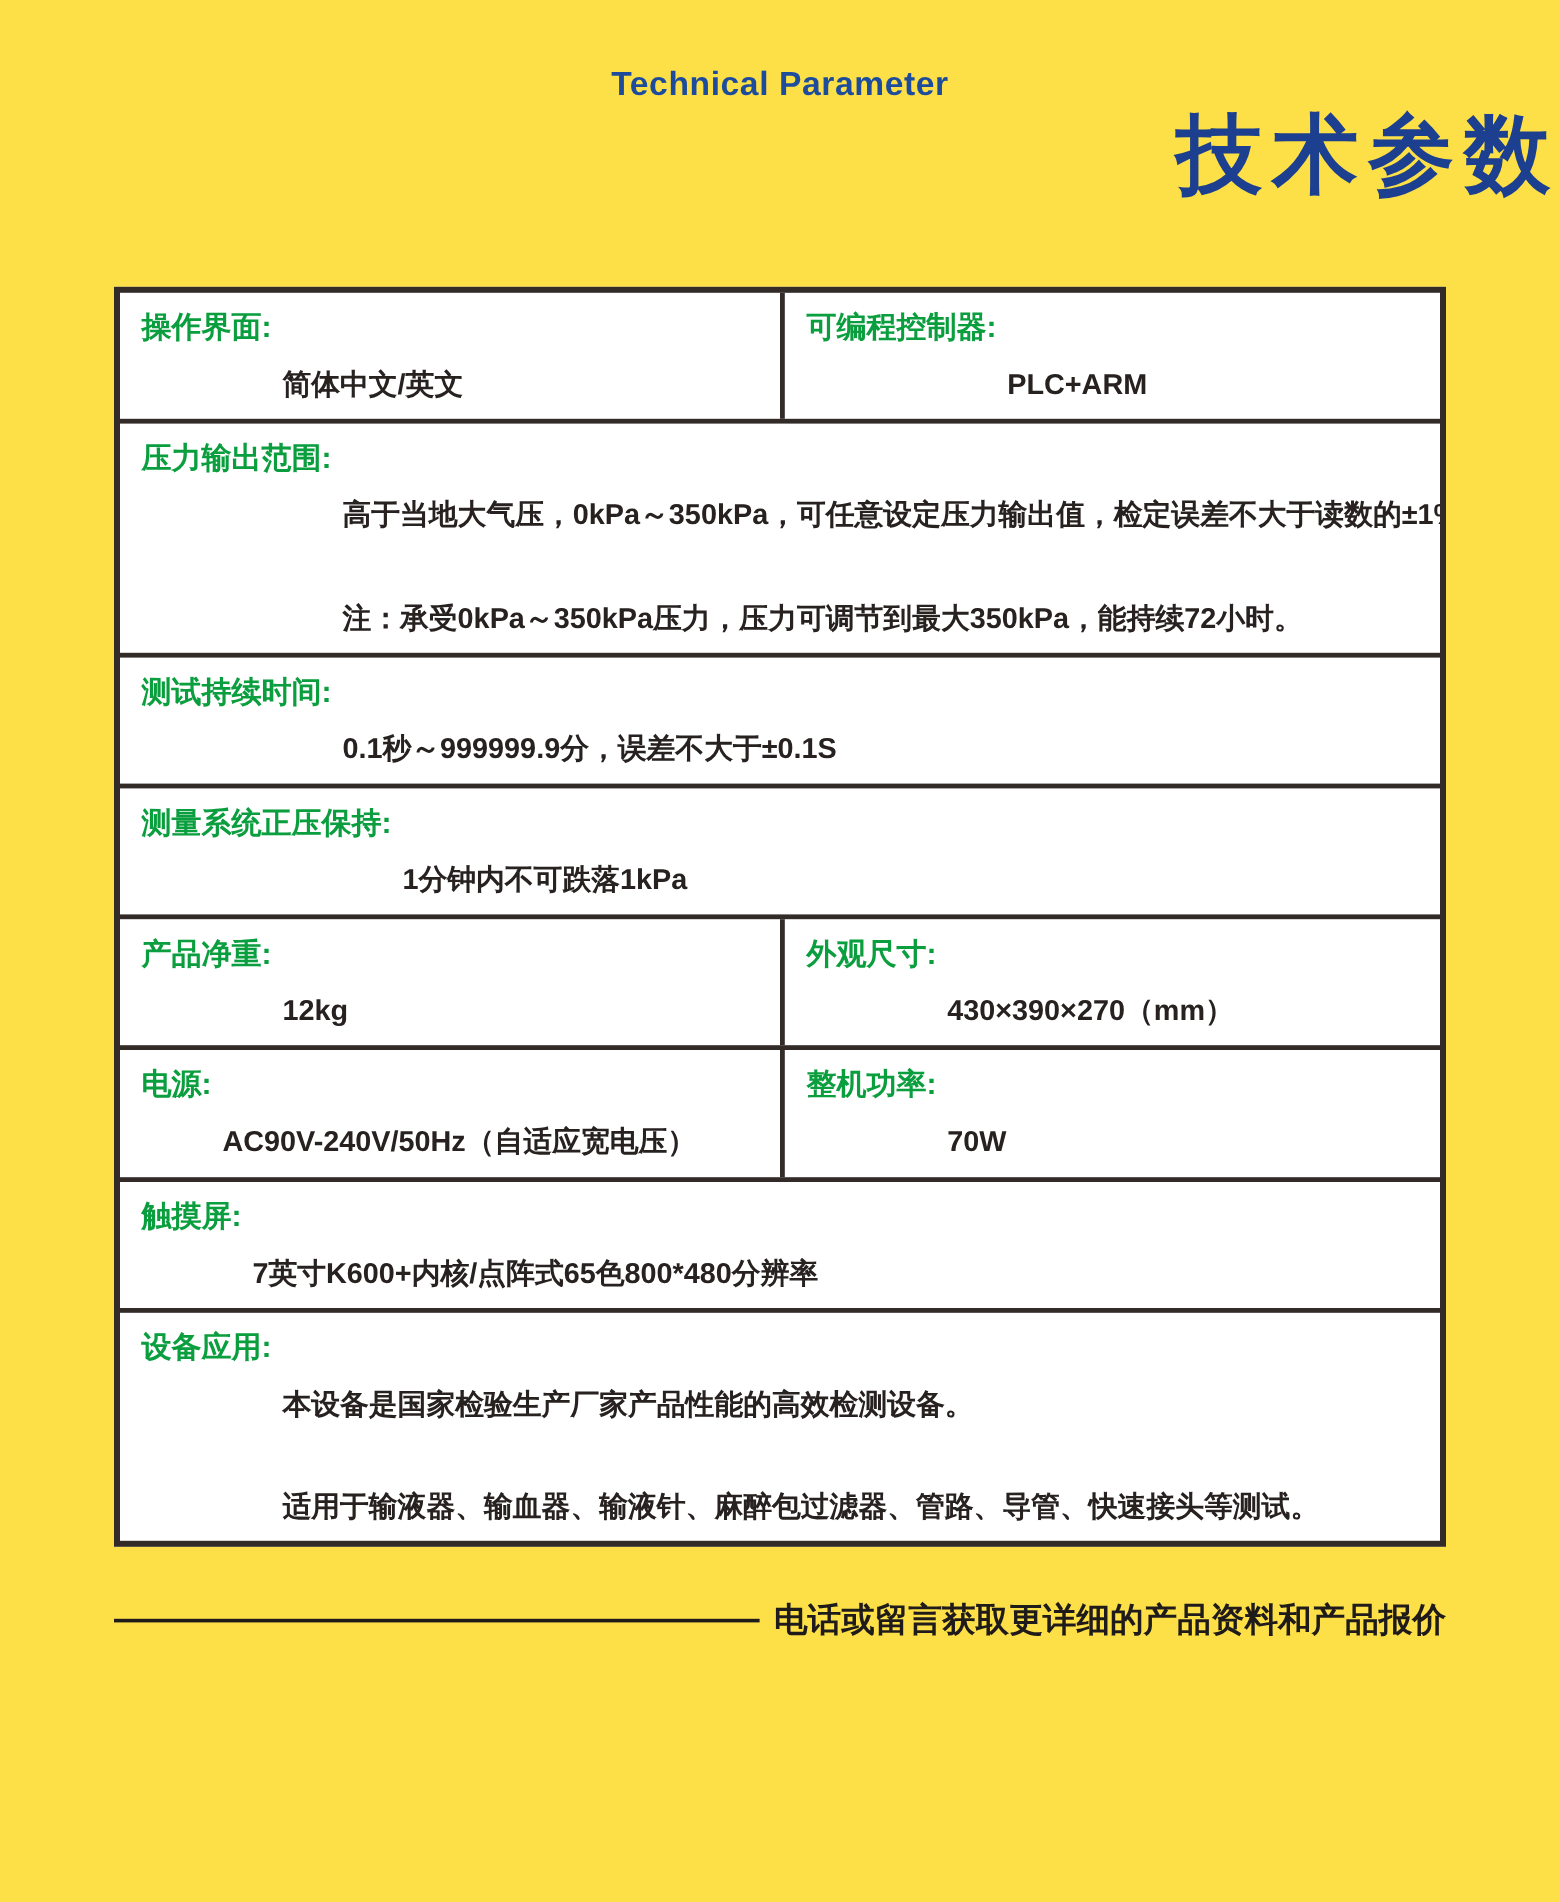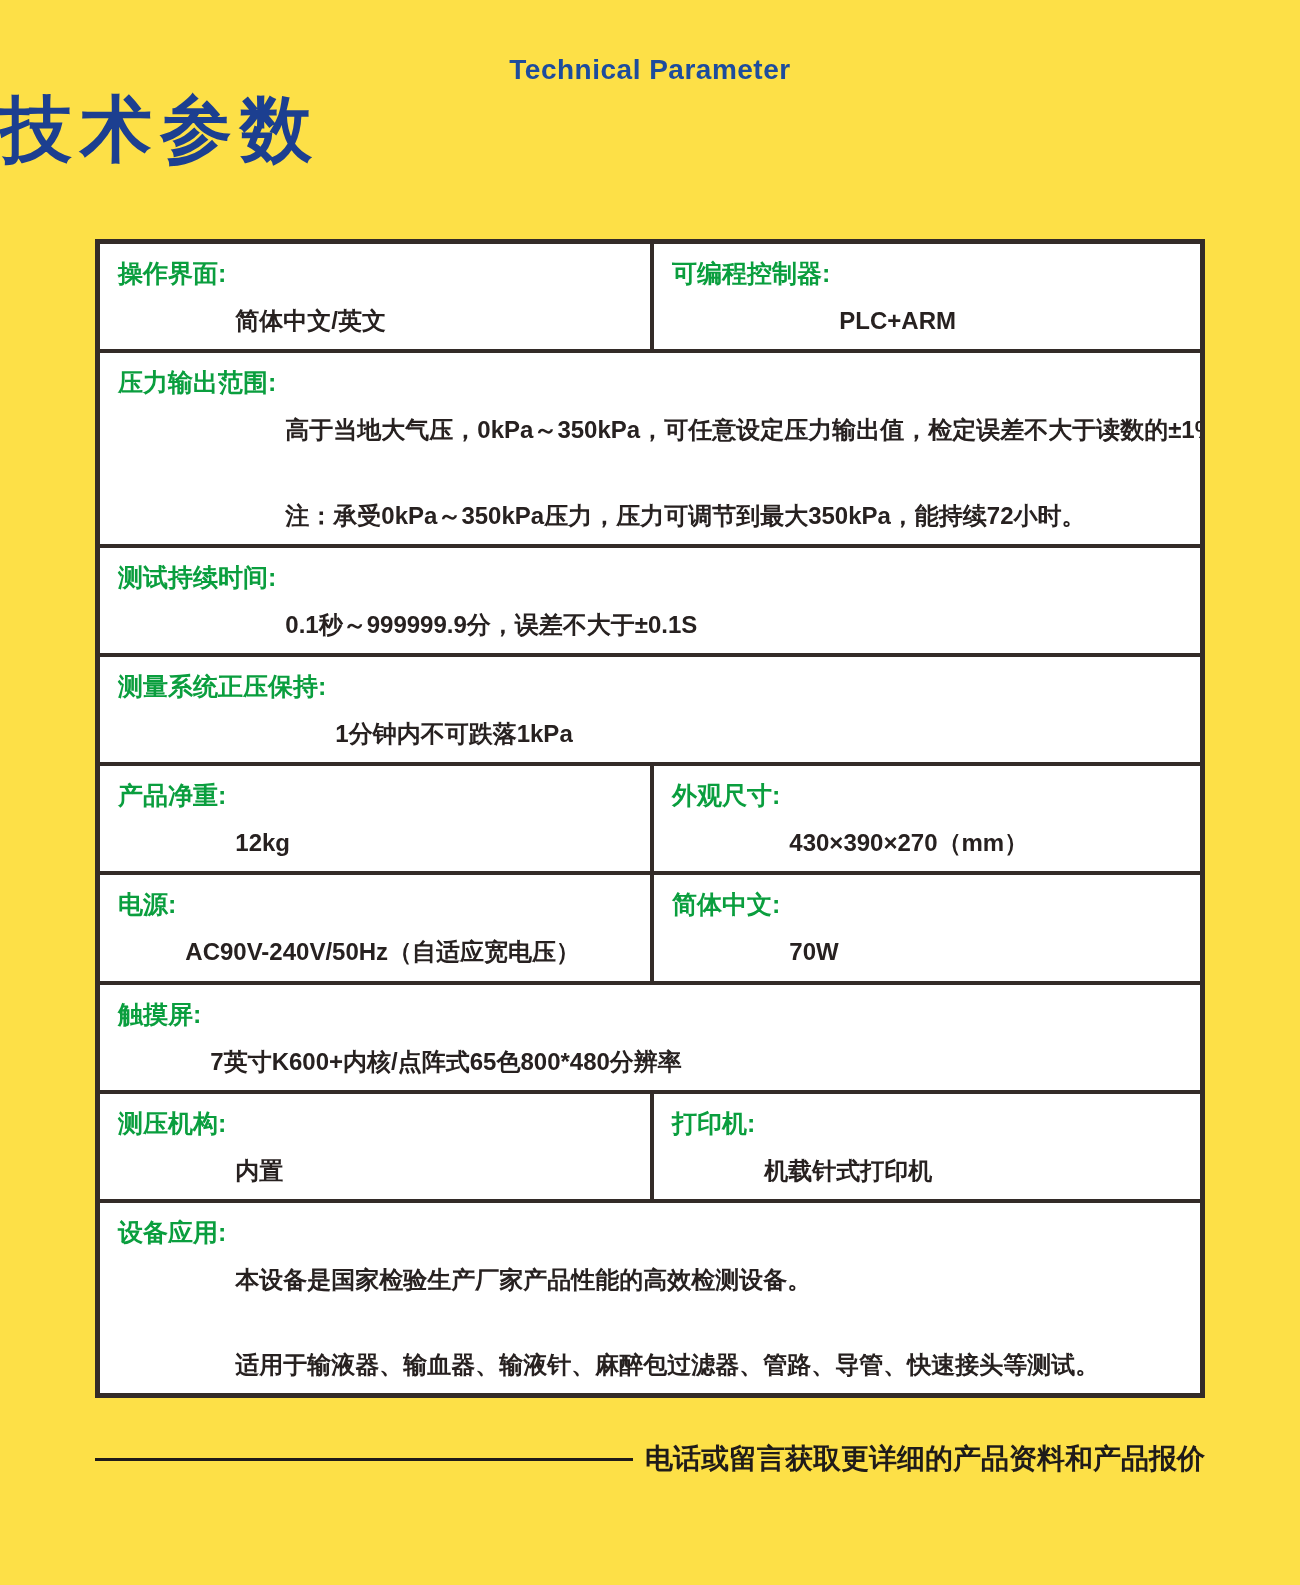--- a/index.html
+++ b/index.html
@@ -21,21 +21,21 @@
   .subtitle{
     padding-top:54px;
     text-align:center;
     font-size:28px;
     font-weight:bold;
     color:var(--blue);
     letter-spacing:0.5px;
   }
   .title{
     margin-top:4px;
-    text-align:left;
+    text-align:right;
     font-size:72px;
     font-weight:bold;
     color:var(--navy);
     letter-spacing:8px;
     line-height:1.1;
   }
   .spec-table{
     width:1110px;
     margin:70px auto 0 auto;
     border:5px solid var(--border);
@@ -170,44 +170,30 @@
       </div>
       <div class="row">
         <div class="cell">
           <div class="content">
             <span class="label">电源:</span>
             <span class="value">AC90V-240V/50Hz（自适应宽电压）</span>
           </div>
         </div>
         <div class="cell">
           <div class="content">
-            <span class="label">简体中文:</span>
+            <span class="label">整机功率:</span>
             <span class="value">70W</span>
           </div>
         </div>
       </div>
       <div class="row">
         <div class="cell">
           <div class="content">
             <span class="label">触摸屏:</span>
             <span class="value">7英寸K600+内核/点阵式65色800*480分辨率</span>
-          </div>
-        </div>
-      </div>
-      <div class="row">
-        <div class="cell">
-          <div class="content">
-            <span class="label">测压机构:</span>
-            <span class="value">内置</span>
-          </div>
-        </div>
-        <div class="cell">
-          <div class="content">
-            <span class="label">打印机:</span>
-            <span class="value">机载针式打印机</span>
           </div>
         </div>
       </div>
       <div class="row">
         <div class="cell full">
           <div class="content">
             <span class="label">设备应用:</span>
             <div class="value-lines">
               <div class="value-line">本设备是国家检验生产厂家产品性能的高效检测设备。</div>
               <div class="value-line">适用于输液器、输血器、输液针、麻醉包过滤器、管路、导管、快速接头等测试。</div>

